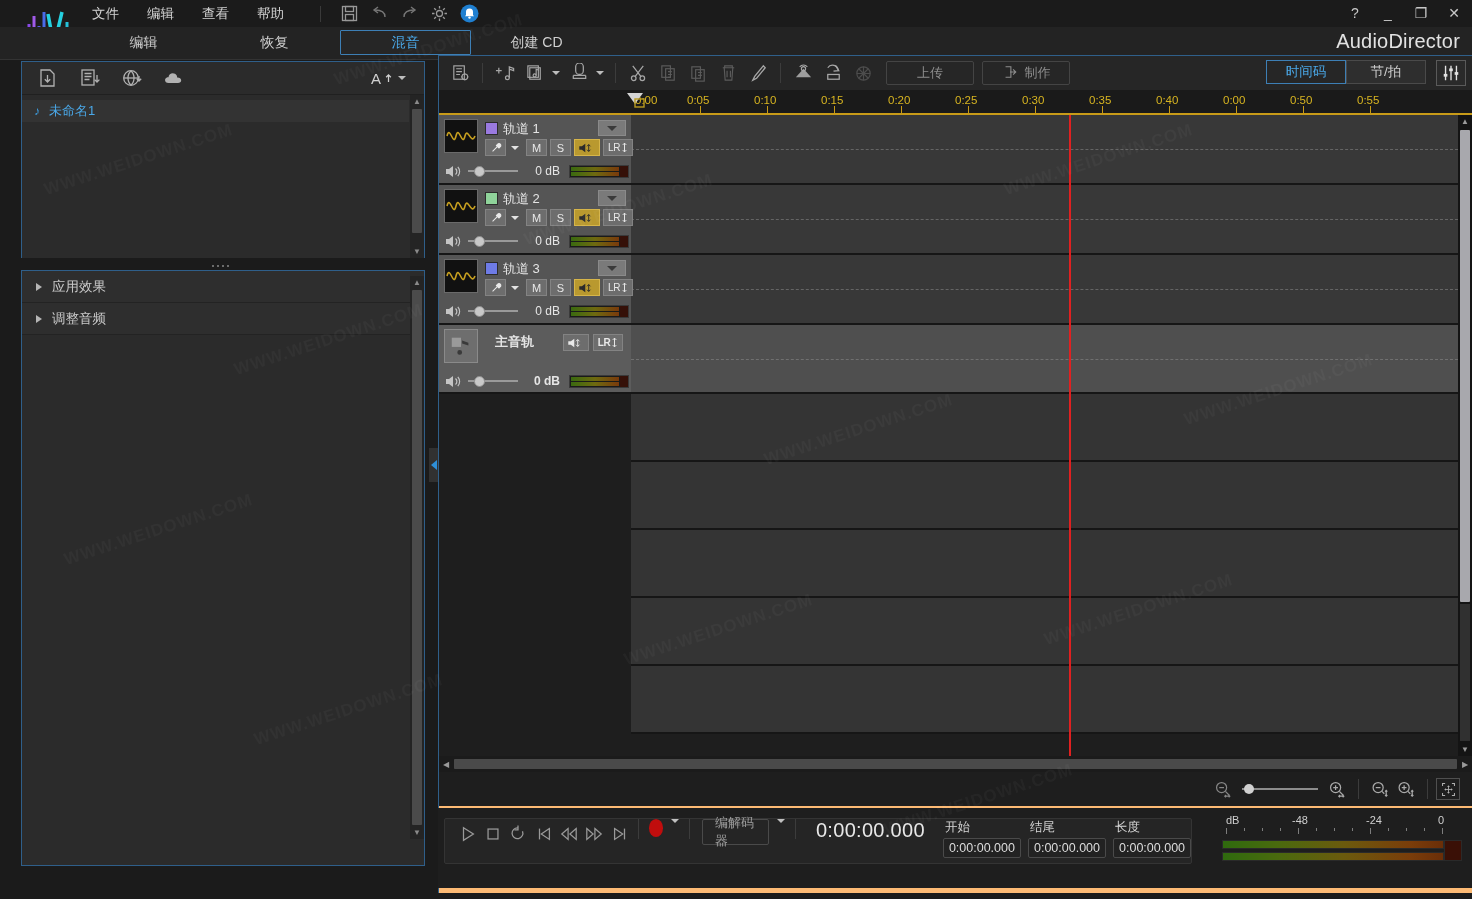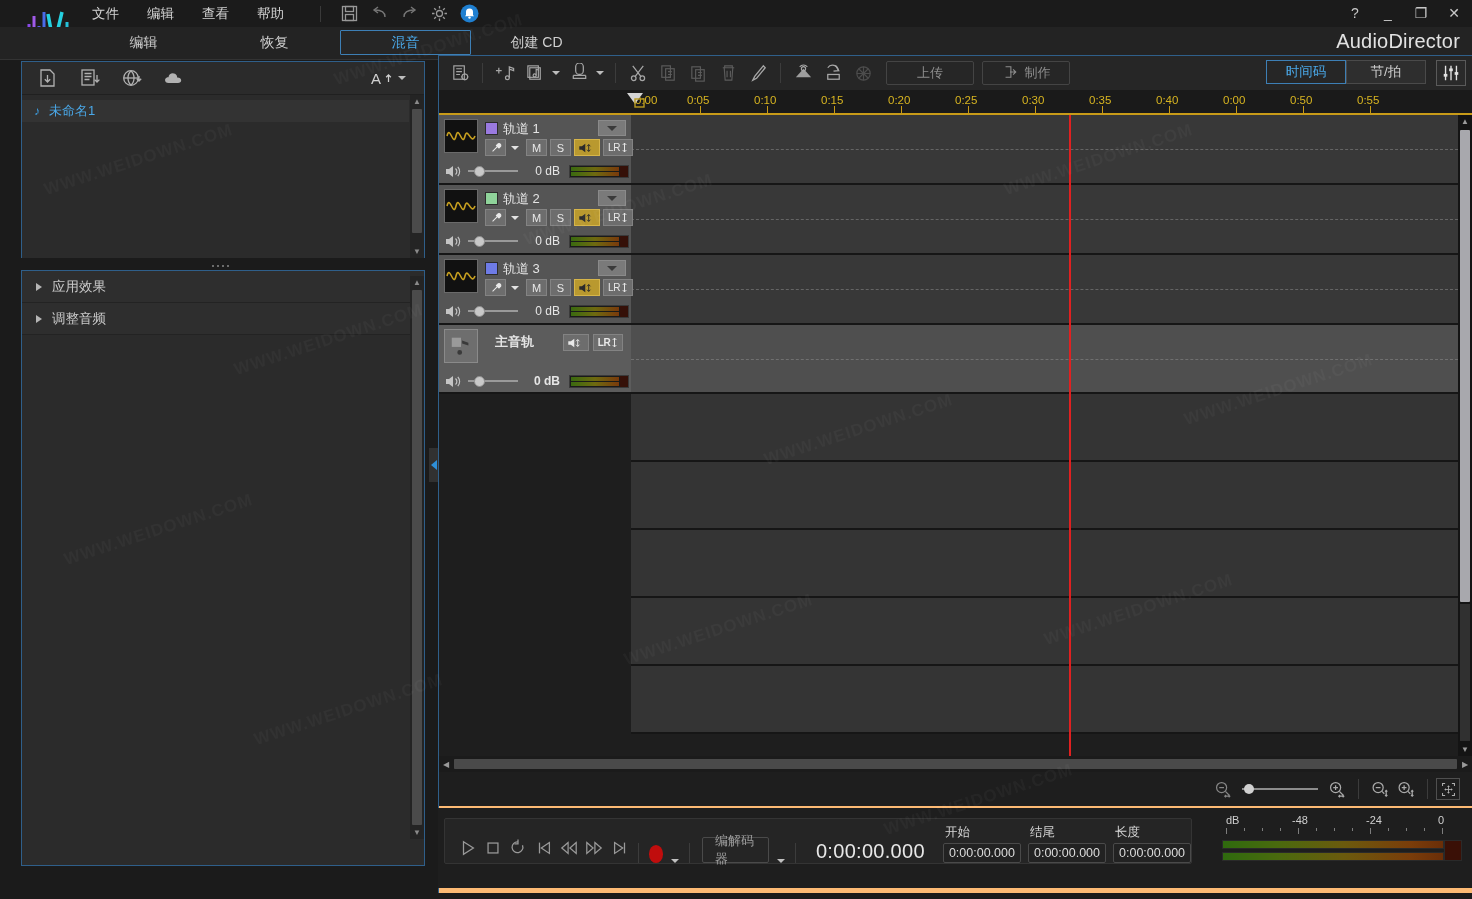--- a/index.html
+++ b/index.html
@@ -351,21 +351,21 @@
   .zslider .kn { position: absolute; left: 2px; width: 10px; height: 10px; border-radius: 50%; background: #d0d0d0; }
 
   
   .transport {
     position: absolute; left: 438px; top: 808px; width: 1034px; height: 80px;
     background: #1e1e1e;
   }
   .tp-inner {
     position: absolute; left: 6px; top: 10px; width: 748px; height: 46px;
     background: #252525; border: 1px solid #343434; border-radius: 2px;
-    display: flex; align-items: flex-end; padding-left: 10px; gap: 0;
+    display: flex; align-items: flex-start; padding-left: 10px; gap: 0;
   }
   .tpb { width: 32px; height: 30px; display: flex; align-items: center; justify-content: center; cursor: pointer; opacity: .75; }
   .rec-dot { width: 18px; height: 18px; border-radius: 50%; background: #c00d0d; cursor: pointer; }
   .codec {
     height: 26px; border: 1px solid #4a4a4a; border-radius: 2px;
     display: flex; align-items: center; justify-content: center;
     color: #9e9e9e; font-size: 13px; padding: 0 12px; margin-left: 6px; cursor: pointer;
   }
   .bigtime {
     color: #e8e8e8; font-size: 20px; margin-left: 14px;

